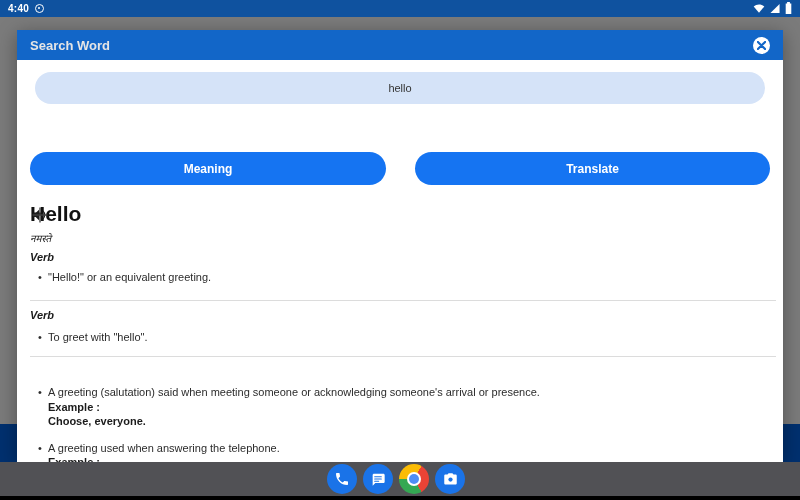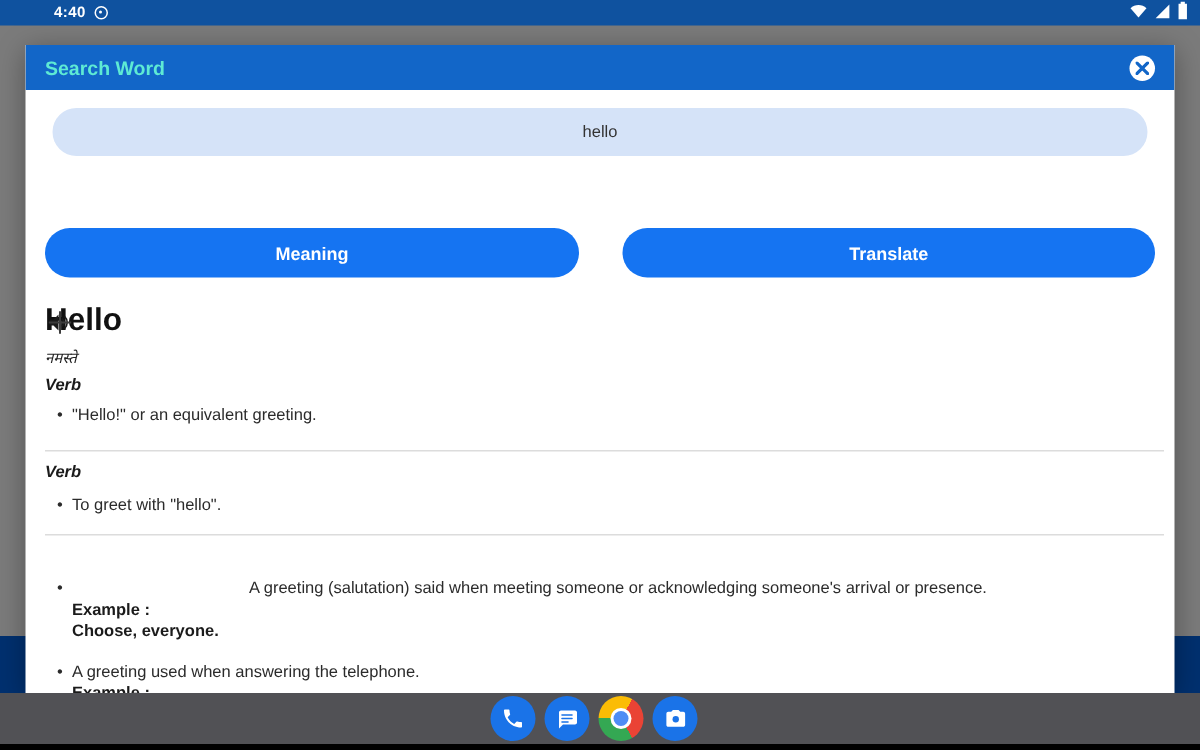--- a/index.html
+++ b/index.html
@@ -2,36 +2,36 @@
 <html><head>
 <meta charset="utf-8">
 <style>
   * { margin:0; padding:0; box-sizing:border-box; }
   html,body { width:800px; height:500px; overflow:hidden; }
   body { font-family:"Liberation Sans", sans-serif; position:relative; background:#7b7b7b; }
 
   
   .status-bar { position:absolute; top:0; left:0; width:800px; height:17px; background:#0f529f;
     display:flex; align-items:center; justify-content:space-between; padding:0 8px; color:#fff; z-index:30; }
-  .sb-left { display:flex; align-items:center; gap:6px;margin-left:28px; }
+  .sb-left { display:flex; align-items:center; gap:6px; }
   .sb-time { font-size:10px; font-weight:bold; letter-spacing:.3px; }
   .sb-right { display:flex; align-items:center; gap:4px; }
   .notif-dot { width:9px; height:9px; border:1.5px solid #fff; border-radius:50%; position:relative; }
   .notif-dot::after { content:""; position:absolute; left:2px; top:2px; width:2px; height:2px; background:#fff; border-radius:50%; }
 
   
   .scrim { position:absolute; top:17px; left:0; width:800px; height:483px; background:#7b7b7b; z-index:1; }
   .navy-band { position:absolute; top:424px; left:0; width:800px; height:38px; background:#00306f; z-index:2; }
 
   
   .dialog { position:absolute; left:17px; top:30px; width:766px; height:432px; background:#fff;
     z-index:10; box-shadow:0 4px 18px rgba(0,0,0,.35); overflow:hidden; }
   .dialog-header { position:absolute; top:0; left:0; right:0; height:30px; background:#1266c8;
     display:flex; align-items:center; justify-content:space-between; padding:0 13px; }
-  .dialog-title { color:#5eead4; font-weight:bold; font-size:13px; }
+  .dialog-title { color:#e5e5e5; font-weight:bold; font-size:13px; }
   .close-btn { width:17px; height:17px; background:#fff; border-radius:50%; display:flex;
     align-items:center; justify-content:center; cursor:pointer; }
   .close-btn svg { width:9px; height:9px; }
 
   .pill { position:absolute; left:18px; right:18px; height:32px; background:#d5e3f8; border-radius:16px;
     display:flex; align-items:center; justify-content:center; }
   .search-pill { top:42px; }
   .search-pill input { width:100%; height:100%; background:transparent; border:none; outline:none;
     text-align:center; font-size:11px; color:#333; font-family:"Liberation Sans", sans-serif; }
   .lang-pill { top:83px; cursor:pointer; }
@@ -50,21 +50,21 @@
   .translation { top:31px; font-size:10px; font-style:italic; color:#222; }
   .speaker { top:7px; right:33px; left:auto; width:18px; cursor:pointer; }
   .plus { top:5px; right:5px; left:auto; width:20px; cursor:pointer; }
   .pos { font-size:11px; font-weight:bold; font-style:italic; color:#1b1b1b; }
   .def { font-size:11px; color:#2b2b2b; padding-left:18px; }
   .def::before { content:"\2022"; position:absolute; left:8px; color:#2b2b2b; }
   .ex { font-size:11px; font-weight:bold; color:#1b1b1b; padding-left:18px; }
   .divider { height:1px; background:#dcdcdc; }
   .pos-0 { top:51px; } .def-0-0 { top:71px; } .div-0 { top:100px; }
   .pos-1 { top:109px; } .def-1-0 { top:131px; } .div-1 { top:156px; }
-  .pos-2 { top:163px; } .def-2-0 { top:186px;text-align:center; } .exl-2-0 { top:201px; } .ex-2-0 { top:215px; }
+  .pos-2 { top:163px; } .def-2-0 { top:186px; } .exl-2-0 { top:201px; } .ex-2-0 { top:215px; }
   .def-2-1 { top:242px; } .exl-2-1 { top:256px; }
 
   
   .dock { position:absolute; top:462px; left:0; width:800px; height:34px; background:#515155; z-index:20;
     display:flex; align-items:center; justify-content:center; gap:6px; }
   .dock-icon { width:30px; height:30px; border-radius:50%; display:flex; align-items:center; justify-content:center;
     cursor:pointer; transform:translateX(-4px); }
   .blue-app { background:#1a73e8; }
   .chrome-outer { background:conic-gradient(from 150deg, #34a853 0 120deg, #fbbc05 0 240deg, #ea4335 0 360deg); }
   .chrome-mid { width:14px; height:14px; background:#fff; border-radius:50%; display:flex; align-items:center; justify-content:center; }

